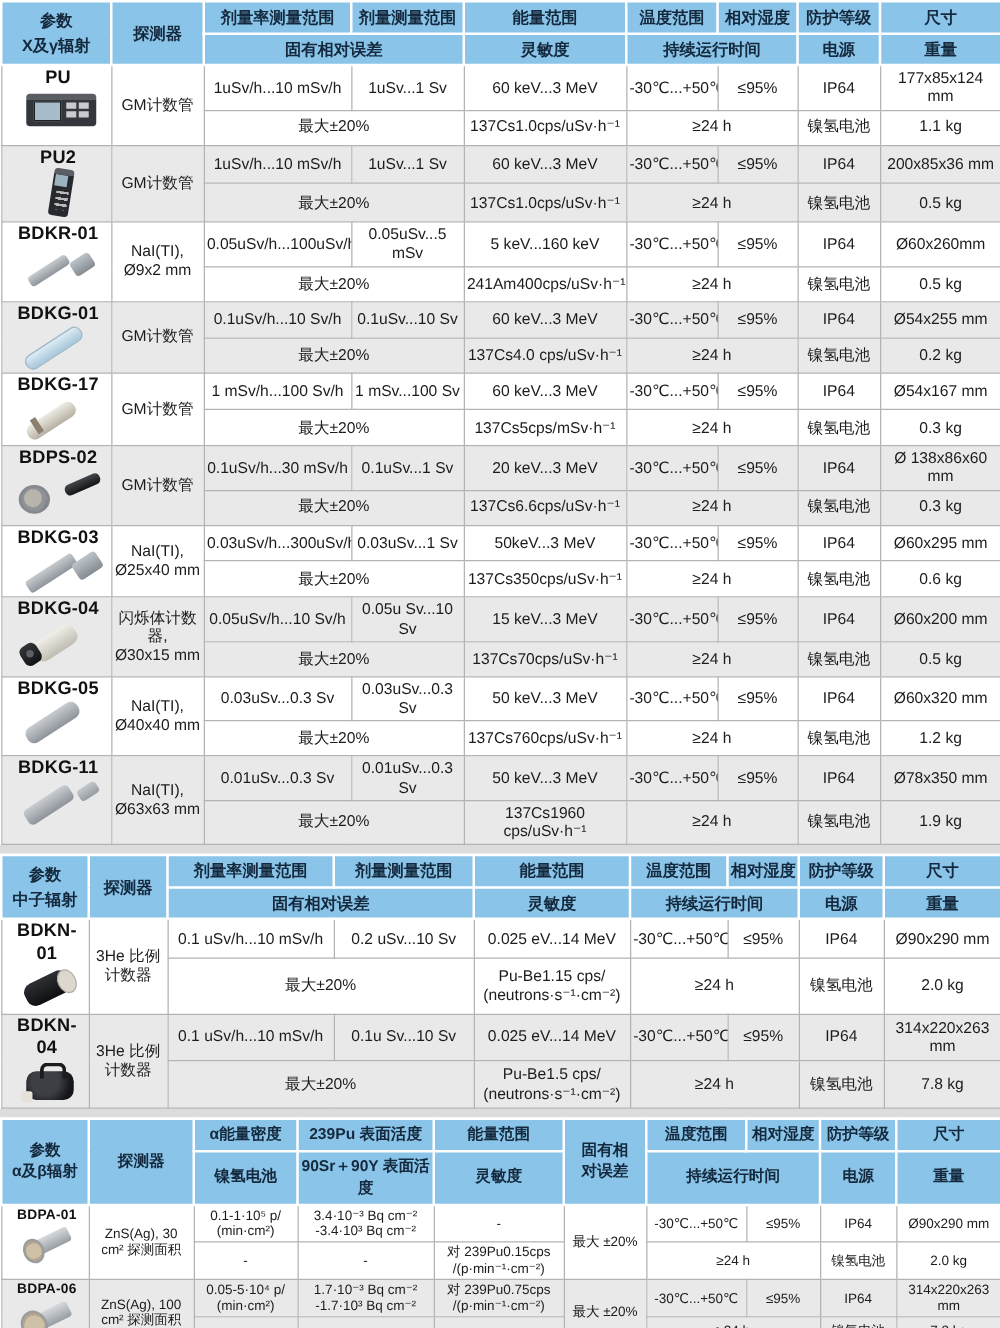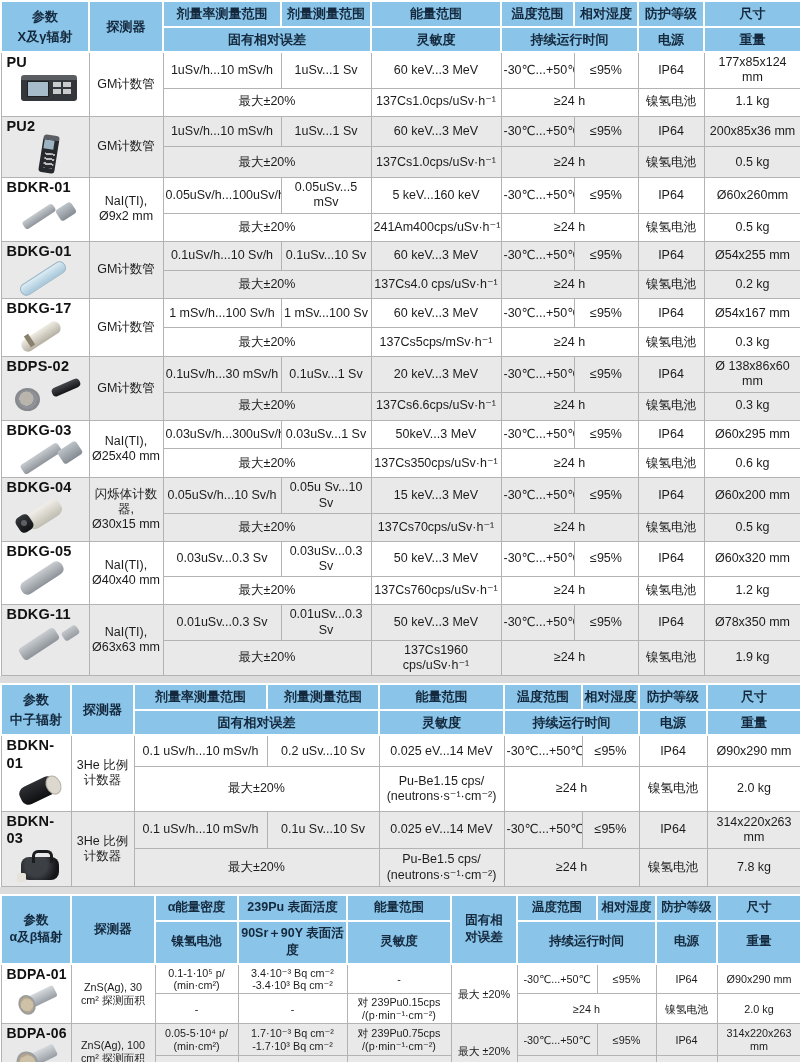--- a/index.html
+++ b/index.html
@@ -18,26 +18,26 @@
     background:#8AC4E8;color:#14293d;font-weight:bold;
     border:2px solid #fff;white-space:pre-line;
     padding:2px 1px;font-size:13px;line-height:1.5;
   }
   td{
     border:1px solid #b3b3b3;text-align:center;vertical-align:middle;
     white-space:pre-line;font-size:12.5px;line-height:1.22;
     padding:2px 2px;background:#fff;height:23px;overflow:hidden;
   }
   tr.alt td{background:#e9e9e9}
-  td.model{text-align:left;vertical-align:top;padding:1px 2px 1px 5px}
+  td.model{text-align:center;vertical-align:top;padding:1px 2px 1px 5px}
   .mname{font-weight:bold;font-size:14.5px;letter-spacing:.2px;color:#111}
   table.neutron td{height:20px}
   table.alphabeta th{font-size:12.5px;line-height:1.4;padding:3px 1px}
   table.alphabeta td{font-size:10.8px;height:17px;line-height:1.15}
-  table.alphabeta .mname{font-size:14px}
+  table.alphabeta .mname{font-size:11px}
   table.alphabeta .dev{transform:scale(.88);transform-origin:20% 30%}
 
   
   .dev{position:relative;height:36px;margin:0 2px 1px 6px}
   .dev b,.dev i,.dev::before,.dev::after{position:absolute;content:"";display:block}
 
   .d-console{height:32px}
   .d-console::before{left:8px;top:3px;width:56px;height:26px;border-radius:3px;
     background:linear-gradient(180deg,#5a5e63 0 18%,#33373b 19% 100%)}
   .d-console b{left:14px;top:9px;width:20px;height:14px;background:#a6bccb;border:1px solid #1e2022}
@@ -385,21 +385,21 @@
         </tr>
         <tr>
           <td colspan="2">最大±20%</td>
           <td>Pu-Be1.15 cps/
 (neutrons·s⁻¹·cm⁻²)</td>
           <td colspan="2">≥24 h</td>
           <td>镍氢电池</td>
           <td>2.0 kg</td>
         </tr>
         <tr class="alt">
-          <td rowspan="2" class="model"><div class="mname">BDKN-03</div><div class="dev d-nbox"><b></b><i></i></div></td>
+          <td rowspan="2" class="model"><div class="mname">BDKN-04</div><div class="dev d-nbox"><b></b><i></i></div></td>
           <td rowspan="2" class="det">3He 比例
 计数器</td>
           <td>0.1 uSv/h...10 mSv/h</td>
           <td>0.1u Sv...10 Sv</td>
           <td>0.025 eV...14 MeV</td>
           <td>-30℃...+50℃</td>
           <td>≤95%</td>
           <td>IP64</td>
           <td>314x220x263 mm</td>
         </tr>

